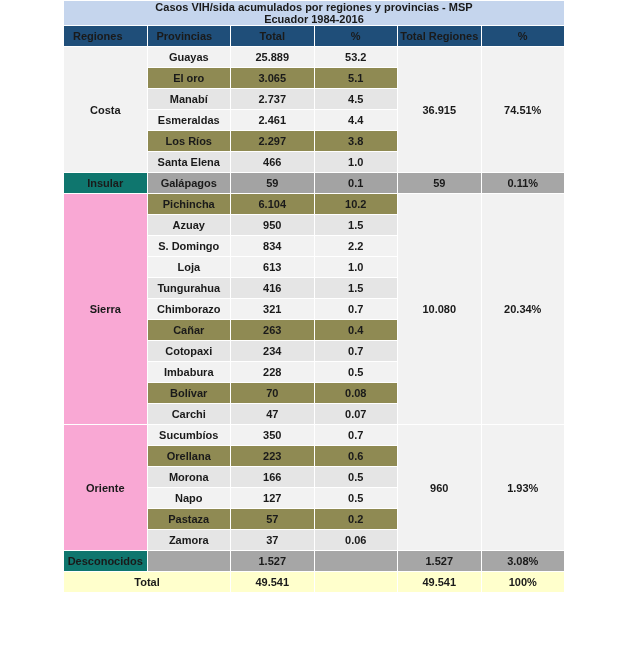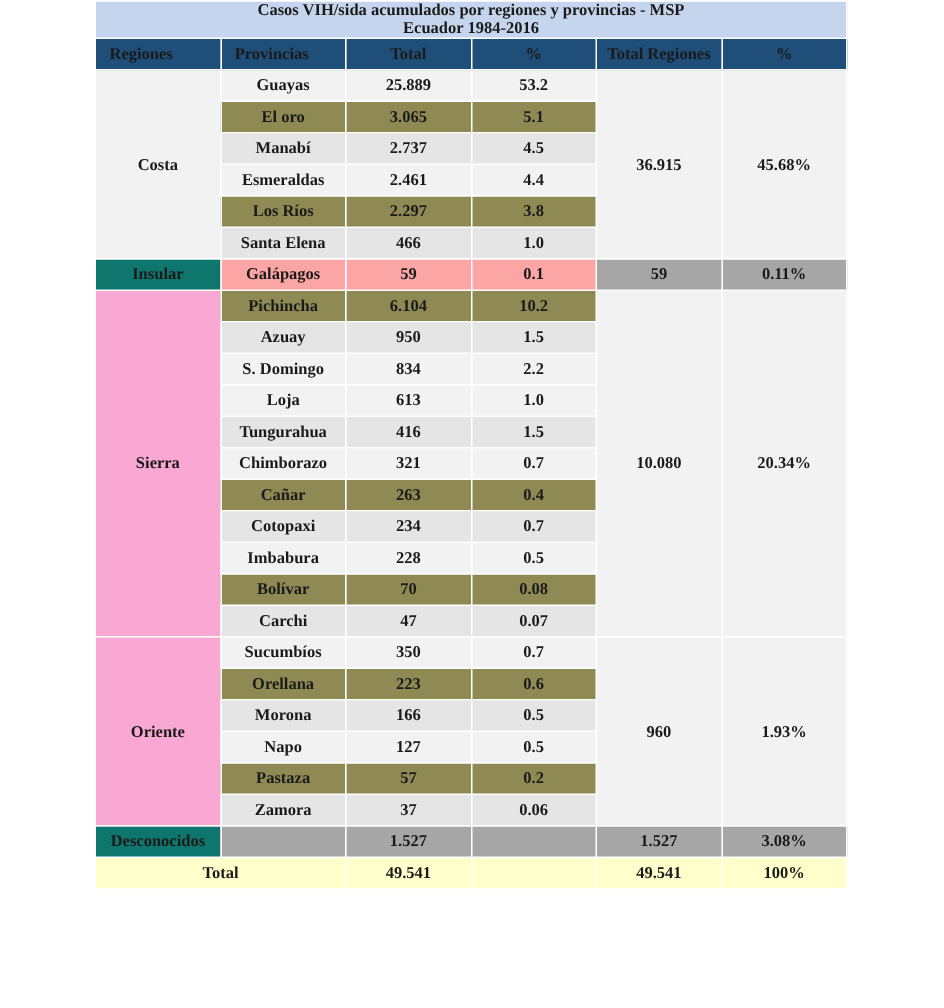--- a/index.html
+++ b/index.html
@@ -14,21 +14,20 @@
   .table-wrap{
     position:absolute;
     left:63px; top:0px;
     width:502px;
   }
 
   table.main{
     border-collapse:collapse;
     width:502px;
     table-layout:fixed;
-    font-family:Liberation Serif, serif;
   }
   table.main td, table.main th{
     padding:0;
     border:1px solid #ffffff;
     font-size:11px;
     line-height:1.1;
     vertical-align:middle;
     text-align:center;
     color:#1a1a1a;
     font-weight:bold;
@@ -59,21 +58,21 @@
   }
   .hdr.left{ text-align:left; padding-left:9px; }
 
   
   .prov{ text-align:left; padding-left:8px; font-weight:bold; }
 
   
   .b-white{ background:#f2f2f2; color:#1a1a1a; }
   .b-olive{ background:#8f8a53; color:#ffffff; }
   .b-green{ background:#e5e5e5; color:#1a1a1a; }
-  .b-gray { background:#fca5a5; color:#1a1a1a; }
+  .b-gray { background:#a3a3a3; color:#1a1a1a; }
 
   
   .region{
     text-align:left;
     padding-left:9px;
     font-weight:bold;
     font-size:11.5px;
   }
   .reg-light{ background:#f2f2f2; }
   .reg-dark { background:#f9a8d4; }
@@ -122,21 +121,21 @@
             <th class="hdr" style="width:60px">%</th>
             <th class="hdr" style="width:108px">Total Regiones</th>
             <th class="hdr" style="width:67px">%</th>
           </tr>
           <tr>
             <td class="region reg-light" rowspan="6">Costa</td>
             <td class="prov b-white">Guayas</td>
             <td class="b-white">25.889</td>
             <td class="b-white">53.2</td>
             <td class="agg" rowspan="6">36.915</td>
-            <td class="agg" rowspan="6">45.68%</td>
+            <td class="agg" rowspan="6">74.51%</td>
           </tr>
           <tr>
             <td class="prov b-olive">El oro</td>
             <td class="b-olive">3.065</td>
             <td class="b-olive">5.1</td>
           </tr>
           <tr>
             <td class="prov b-green">Manabí</td>
             <td class="b-green">2.737</td>
             <td class="b-green">4.5</td>

